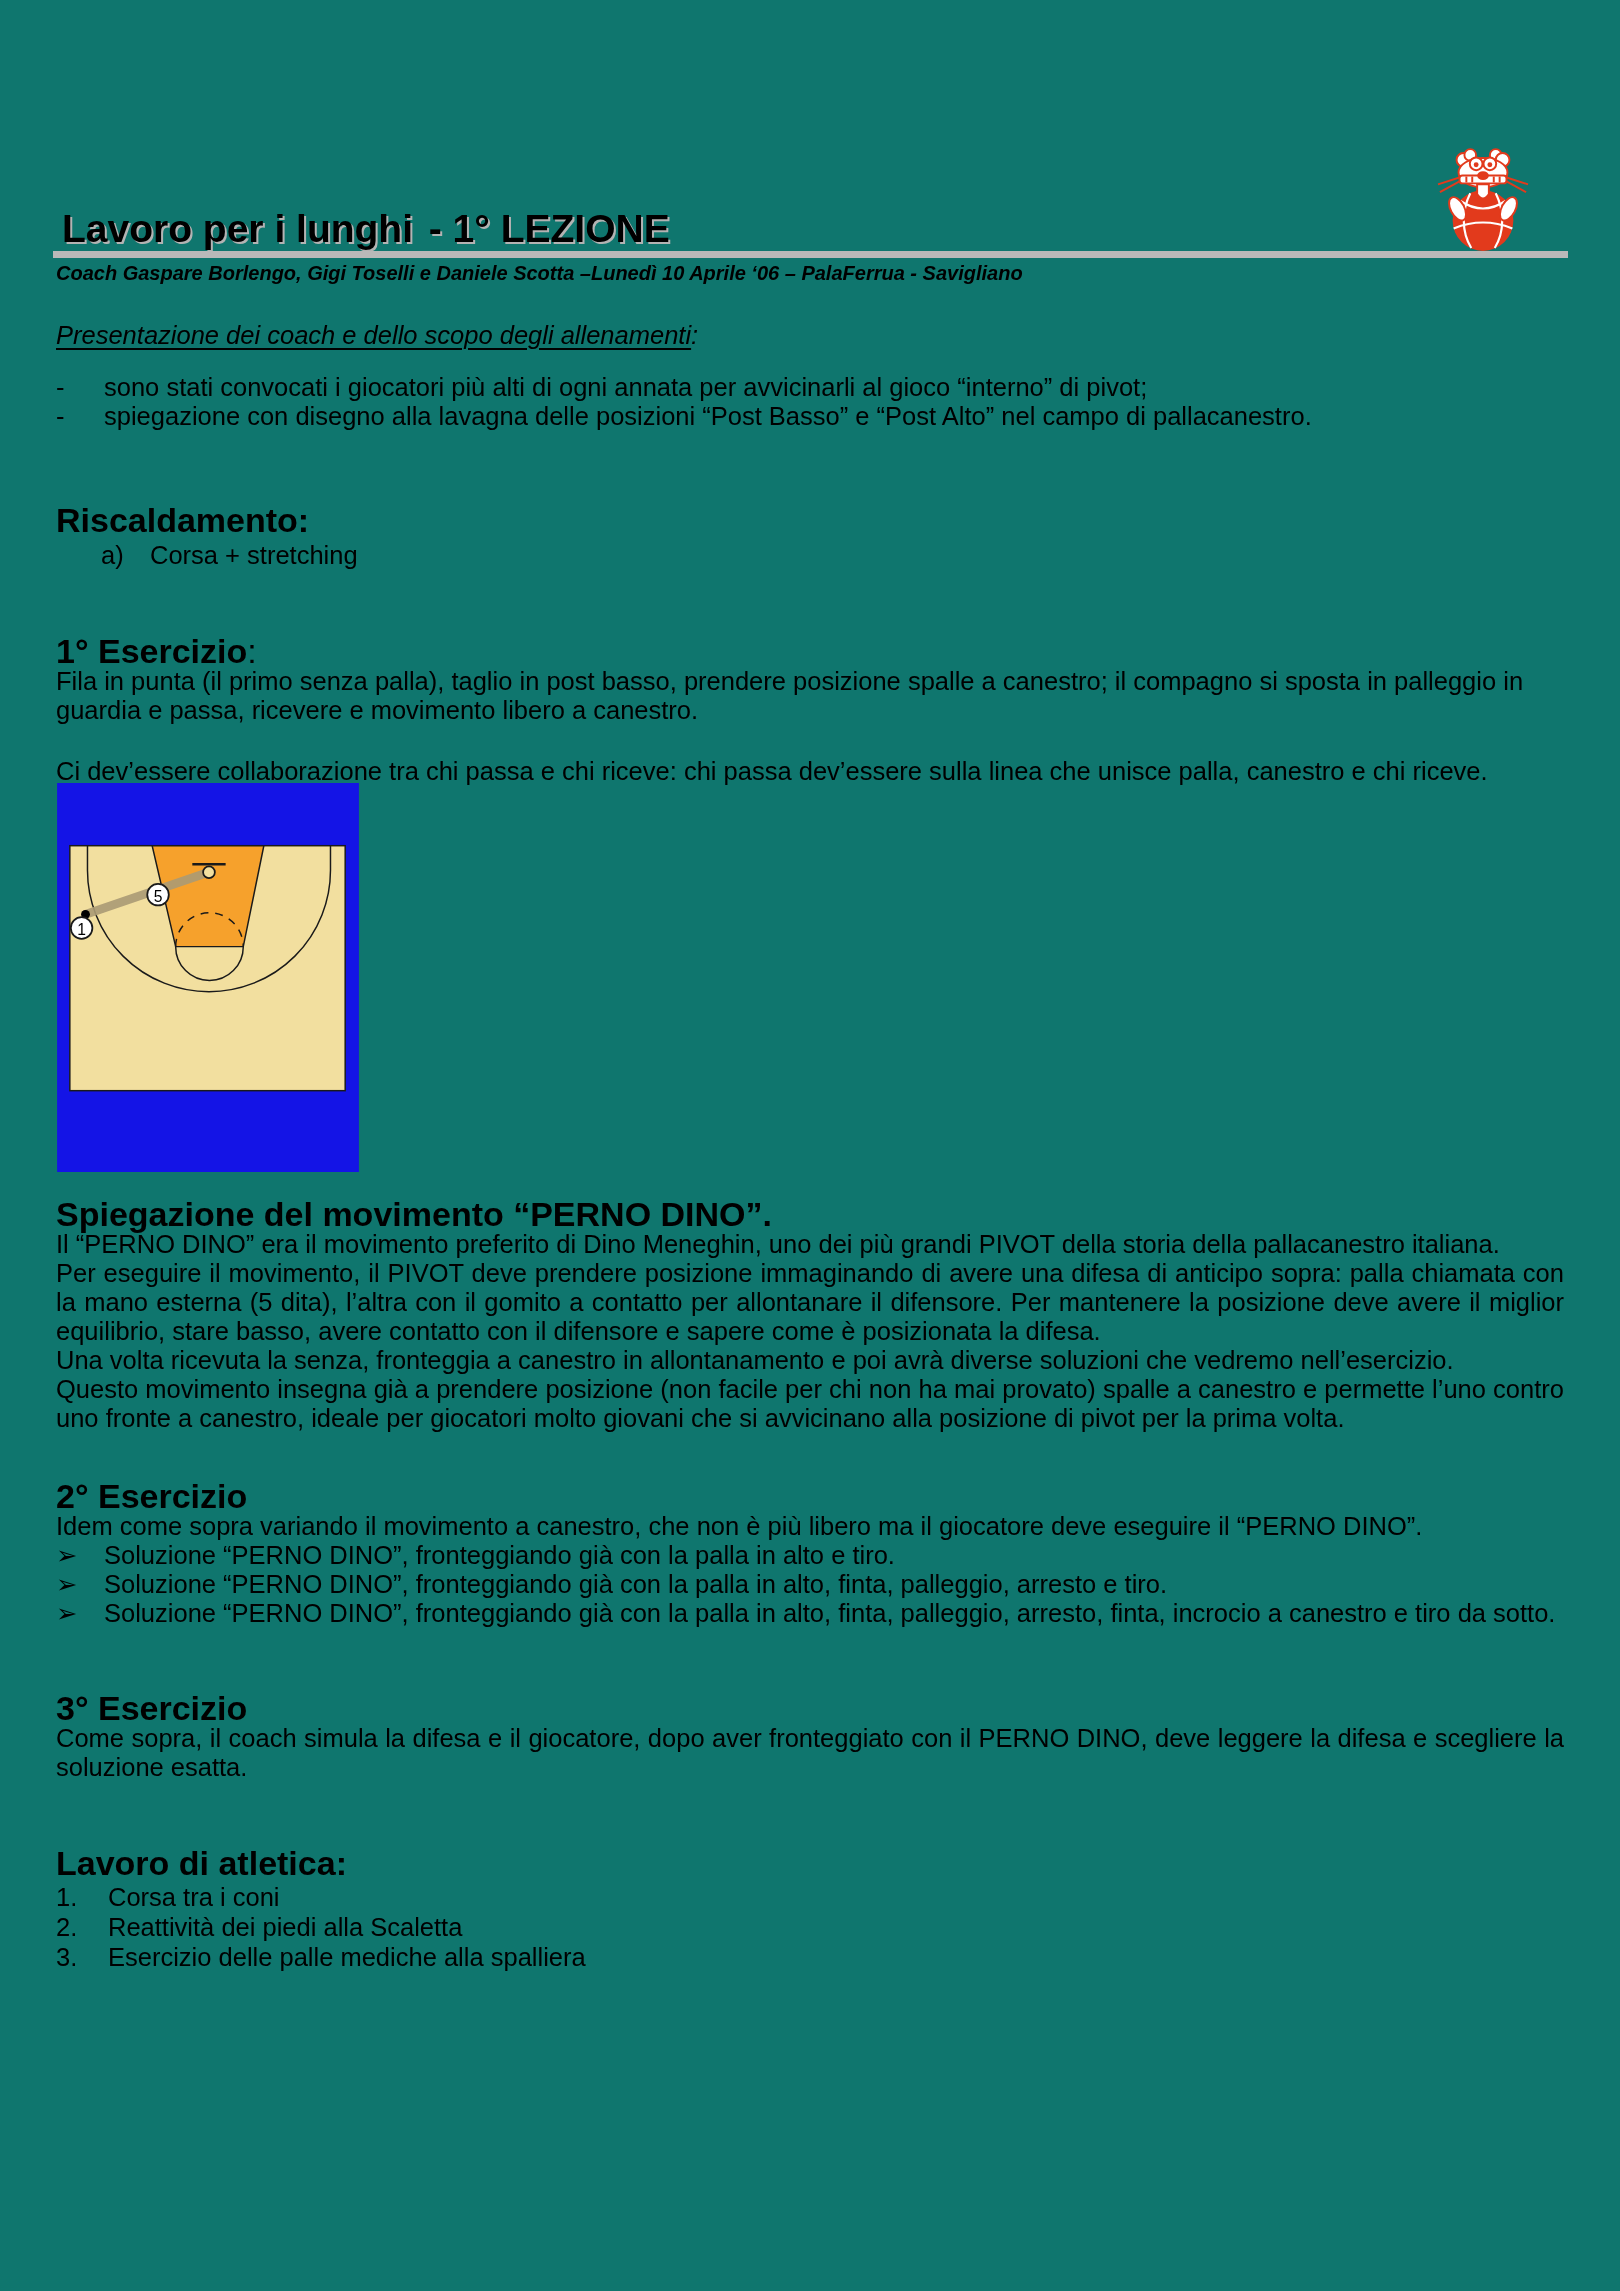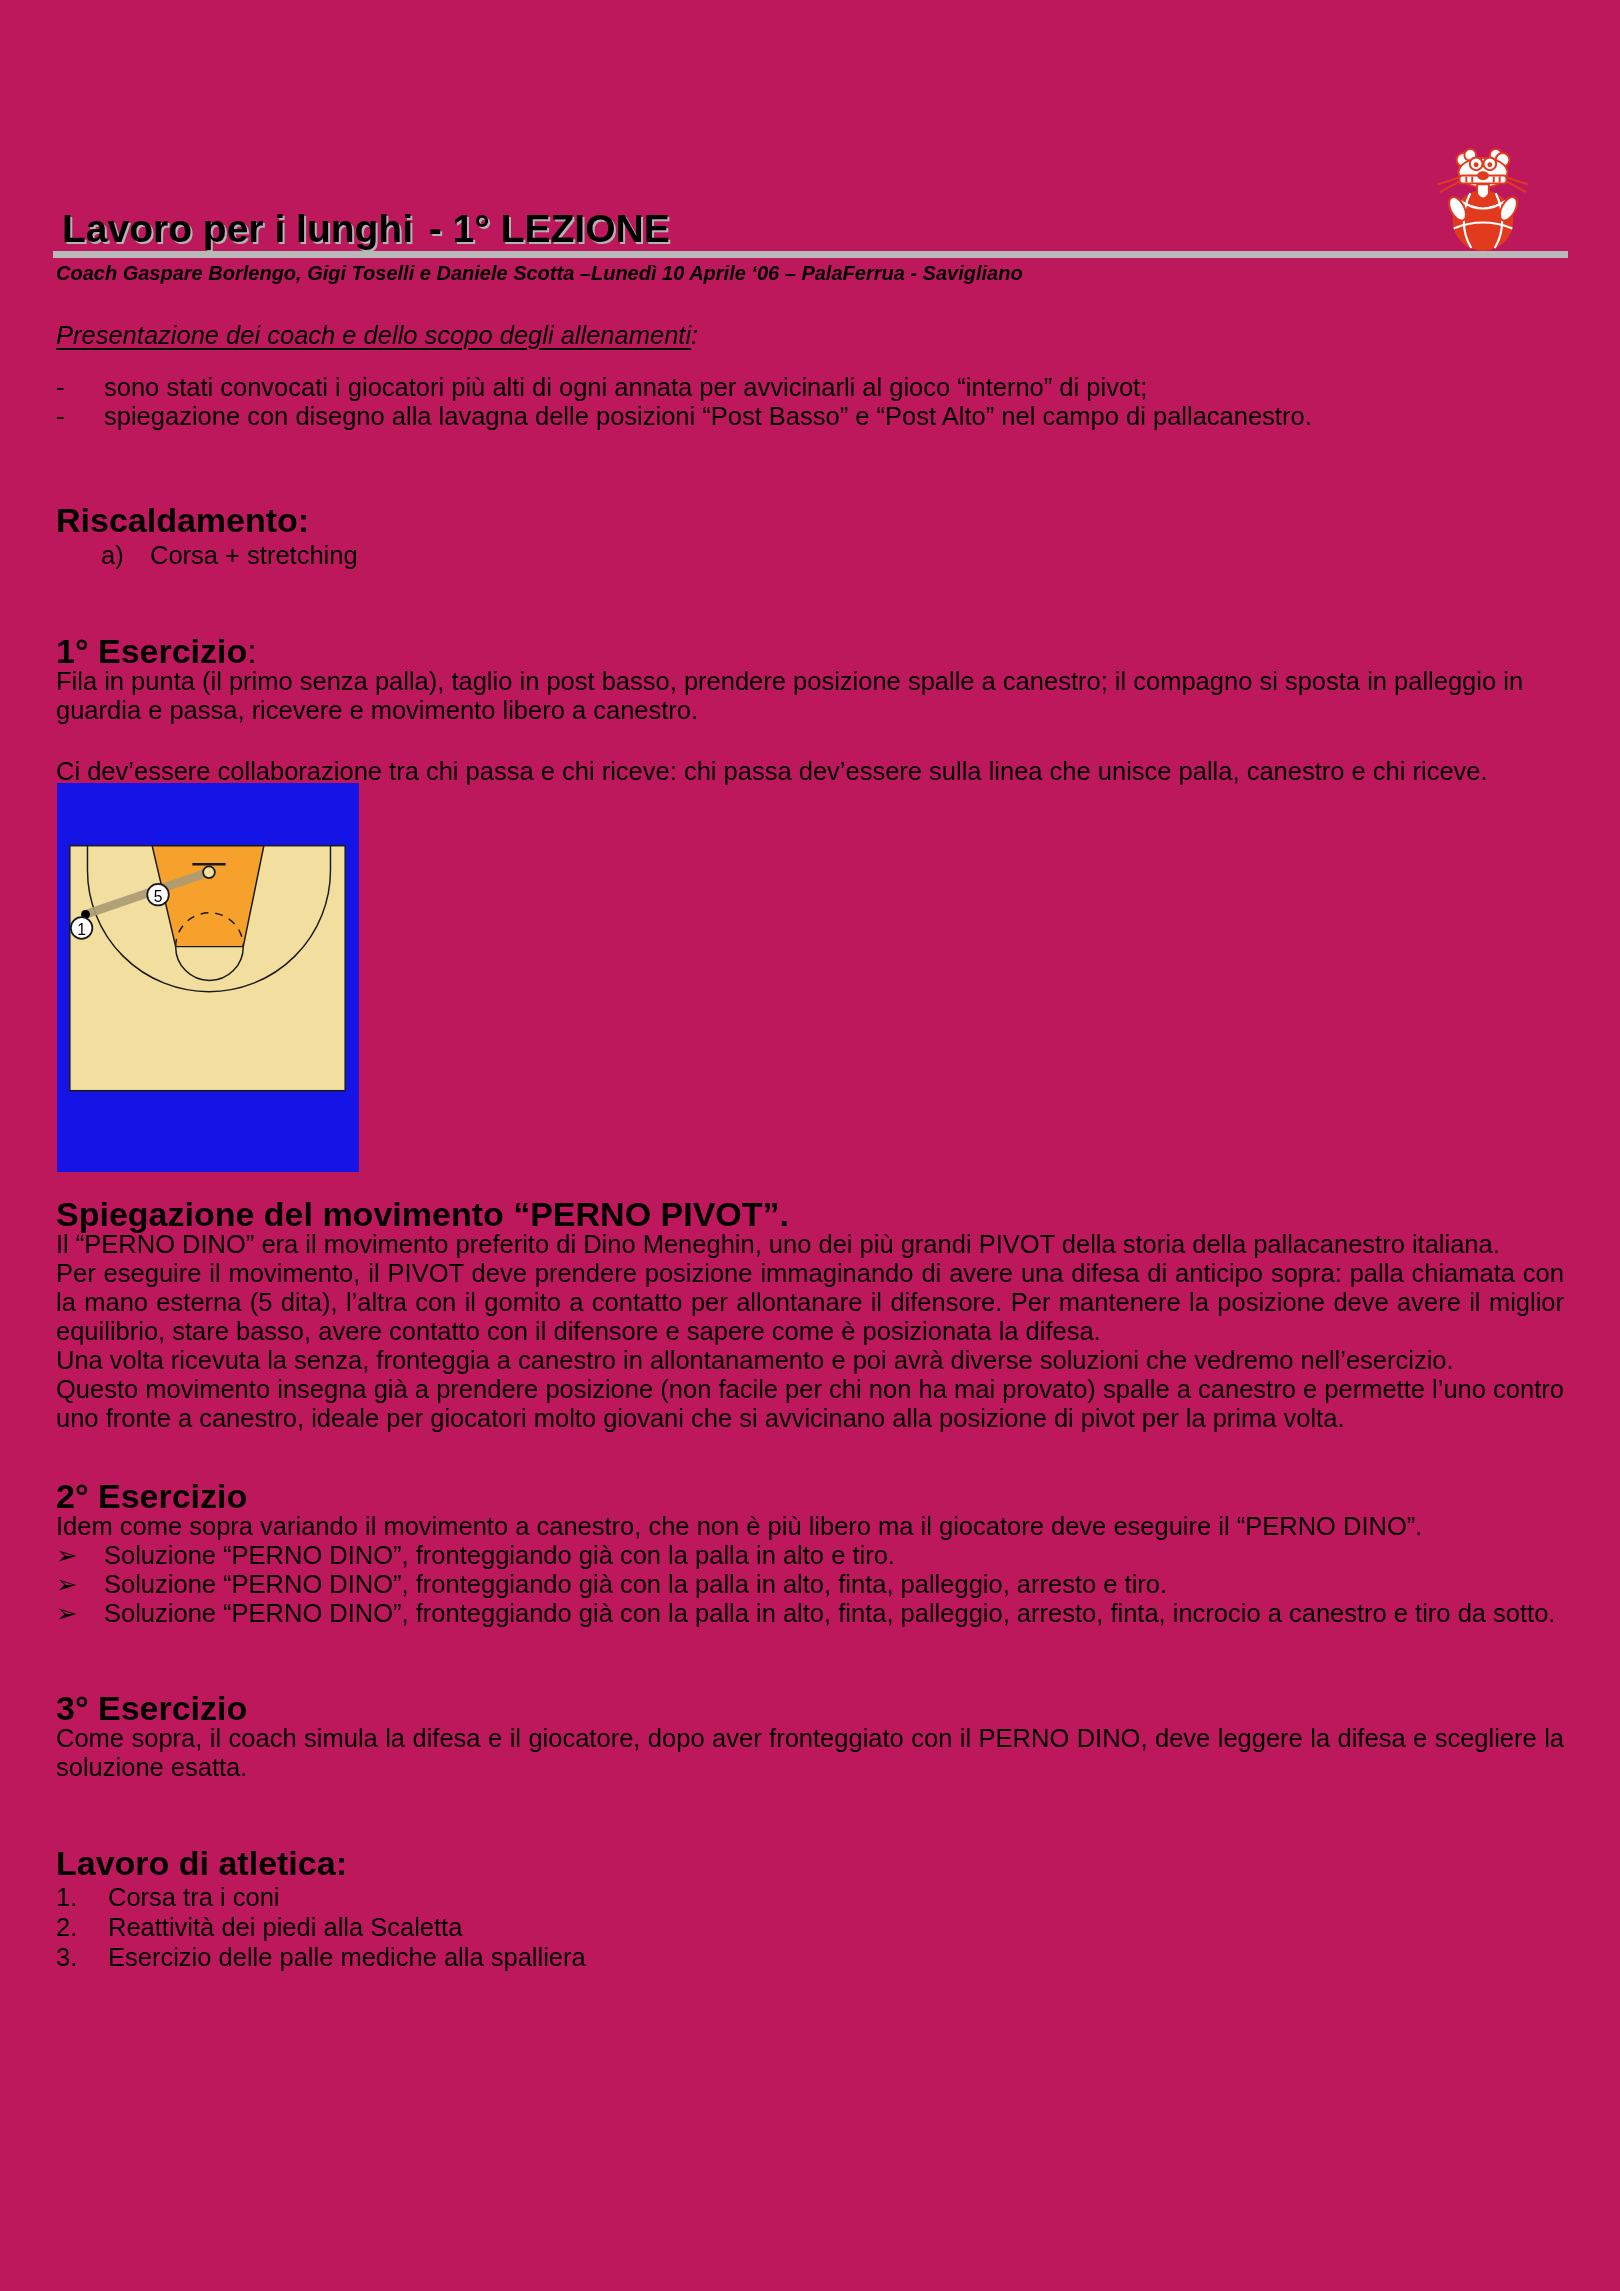--- a/index.html
+++ b/index.html
@@ -1,19 +1,19 @@
 <!DOCTYPE html>
 <html><head>
 <meta charset="utf-8">
 <style>
   html,body{margin:0;padding:0;background:#ffffff;}
   .page{
     position:relative;
     width:1620px;height:2292px;
-    background:#be185d;
+    background:#0f766e;
     font-family:"Liberation Sans","DejaVu Sans",sans-serif;
     font-size:25.5px;line-height:29px;color:#000;
     overflow:hidden;
   }
   .abs{position:absolute;left:56px;right:56px;}
 
   
   .doc-title{
     position:absolute;top:206px;left:62px;margin:0;
     font-size:39px;line-height:45px;font-weight:bold;
@@ -156,21 +156,21 @@
         <text x="103" y="121" font-size="16" text-anchor="middle" fill="#000" font-family="Liberation Sans, sans-serif">5</text>
       </g>
       <g>
         <circle cx="25" cy="148" r="11" fill="#fff" stroke="#1a1a1a" stroke-width="1.8"></circle>
         <text x="25" y="155" font-size="16" text-anchor="middle" fill="#000" font-family="Liberation Sans, sans-serif">1</text>
       </g>
     </svg>
   </div>
 
   <section class="abs" style="top:1198px">
-    <h2 class="sec-heading">Spiegazione del movimento “PERNO PIVOT”.</h2>
+    <h2 class="sec-heading">Spiegazione del movimento “PERNO DINO”.</h2>
     <p class="just">Il “PERNO DINO” era il movimento preferito di Dino Meneghin, uno dei più grandi PIVOT della storia della pallacanestro italiana.</p>
     <p class="just">Per eseguire il movimento, il PIVOT deve prendere posizione immaginando di avere una difesa di anticipo sopra: palla chiamata con la mano esterna (5 dita), l’altra con il gomito a contatto per allontanare il difensore. Per mantenere la posizione deve avere il miglior equilibrio, stare basso, avere contatto con il difensore e sapere come è posizionata la difesa.</p>
     <p class="just">Una volta ricevuta la senza, fronteggia a canestro in allontanamento e poi avrà diverse soluzioni che vedremo nell’esercizio.</p>
     <p class="just">Questo movimento insegna già a prendere posizione (non facile per chi non ha mai provato) spalle a canestro e permette l’uno contro uno fronte a canestro, ideale per giocatori molto giovani che si avvicinano alla posizione di pivot per la prima volta.</p>
   </section>
 
   <section class="abs" style="top:1480px">
     <h2 class="sec-heading">2° Esercizio</h2>
     <p>Idem come sopra variando il movimento a canestro, che non è più libero ma il giocatore deve eseguire il “PERNO DINO”.</p>
     <div class="hang">

